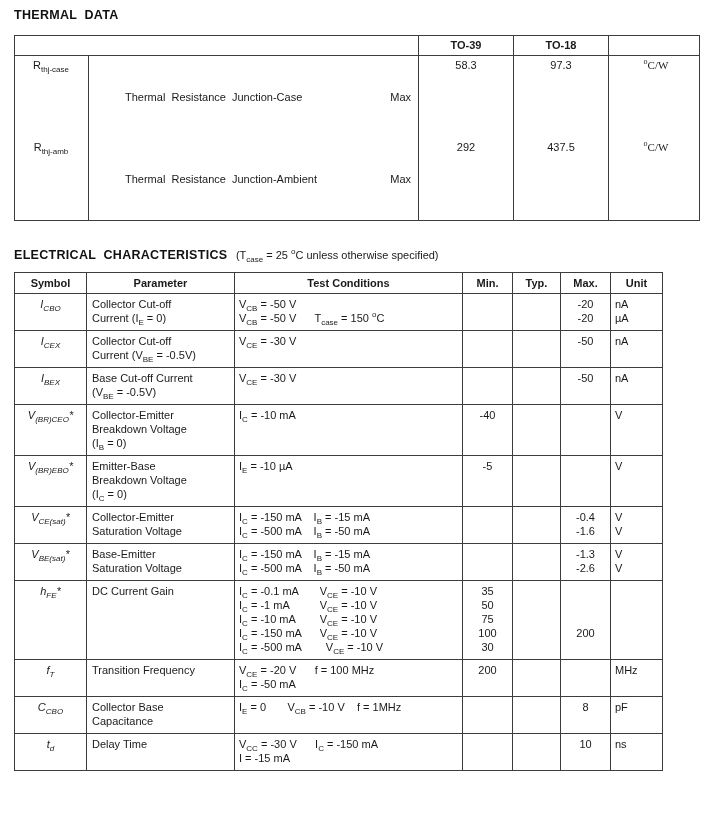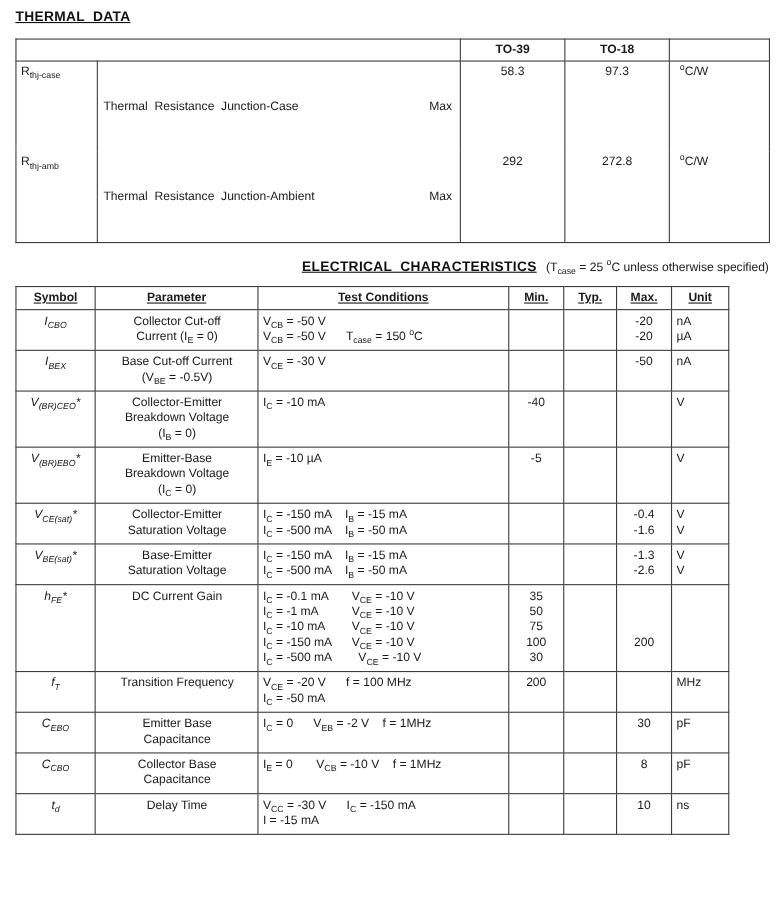--- a/index.html
+++ b/index.html
@@ -12,21 +12,20 @@
     font-family: "Liberation Sans", "DejaVu Sans", sans-serif;
   }
   .page { padding: 8px 14px 10px 14px; }
 
   .section-title {
     font-size: 12.5px;
     font-weight: bold;
     letter-spacing: 0.3px;
     color: #111;
     white-space: pre-wrap;
-    text-decoration: underline;
   }
   .subtitle {
     font-size: 11px;
     font-weight: normal;
     margin-left: 4px;
     white-space: pre-wrap;
   }
 
   sub, sup { font-size: 8px; line-height: 0; }
 
@@ -40,51 +39,50 @@
     vertical-align: top;
     white-space: pre-wrap;
   }
   .thermal-table th {
     font-weight: bold;
     text-align: center;
     padding: 3px 2px;
     height: 20px;
   }
   .thermal-table td { padding: 1px 5px; line-height: 16px; }
-  .thermal-table .t-sym { text-align: left; padding-left: 4px; }
+  .thermal-table .t-sym { text-align: center; padding-left: 4px; }
   .thermal-table .t-val { text-align: center; }
-  .thermal-table .t-unit { text-align: left; padding-left: 9px; }
+  .thermal-table .t-unit { text-align: center; padding-left: 9px; font-family: Liberation Serif, serif; }
   .thermal-table tr.t-row-first td { border-bottom: none; }
   .thermal-table tr.t-row-last td { border-top: none; }
-  .param-flex { display: flex; justify-content: space-between; }
+  .param-flex { display: flex; justify-content: space-between; margin-left: 31px; }
   .param-flex .limit { padding-right: 2px; }
 
   
-  .elec-title-row { margin-top: 12px; text-align: right; }
+  .elec-title-row { margin-top: 24px; }
 
   
   .elec-table { width: 648px; margin-top: 9px; }
   .elec-table th, .elec-table td {
     border: 1px solid #3c3c3c;
     font-size: 11px;
     vertical-align: top;
   }
   .elec-table th {
     font-weight: bold;
     text-align: center;
     padding: 4px 2px;
-    text-decoration: underline;
   }
   .elec-table td {
     padding: 3px 4px 5px 4px;
     line-height: 14px;
     white-space: pre-wrap;
   }
   .elec-table .c-sym  { text-align: center; font-style: italic; }
-  .elec-table .c-param{ text-align: center; padding-left: 5px; }
+  .elec-table .c-param{ text-align: left; padding-left: 5px; }
   .elec-table .c-test { text-align: left; padding-left: 4px; }
   .elec-table .c-num  { text-align: center; }
   .elec-table .c-unit { text-align: left; }
 </style>
 </head>
 <body>
 
 <div class="page">
 
   <div class="section-title">THERMAL  DATA</div>
@@ -120,21 +118,21 @@
       </tr>
       <tr class="t-row-last">
         <td class="t-sym">R<sub>thj-amb</sub></td>
         <td>
           <div class="param-flex">
             <span class="param-text">Thermal  Resistance  Junction-Ambient</span>
             <span class="limit">Max</span>
           </div>
         </td>
         <td class="t-val">292</td>
-        <td class="t-val">272.8</td>
+        <td class="t-val">437.5</td>
         <td class="t-unit"><sup>o</sup>C/W</td>
       </tr>
     </tbody>
   </table>
 
   <div class="elec-title-row">
     <span class="section-title">ELECTRICAL  CHARACTERISTICS</span>
     <span class="subtitle">(T<sub>case</sub> = 25 <sup>o</sup>C unless otherwise specified)</span>
   </div>
 
@@ -167,20 +165,30 @@
     <td class="c-test">V<sub>CB</sub> = -50 V
 V<sub>CB</sub> = -50 V      T<sub>case</sub> = 150 <sup>o</sup>C</td>
     <td class="c-num"></td>
     <td class="c-num"></td>
     <td class="c-num">-20
 -20</td>
     <td class="c-unit">nA
 µA</td>
   </tr>
         <tr>
+    <td class="c-sym">I<sub>CEX</sub></td>
+    <td class="c-param">Collector Cut-off
+Current (V<sub>BE</sub> = -0.5V)</td>
+    <td class="c-test">V<sub>CE</sub> = -30 V</td>
+    <td class="c-num"></td>
+    <td class="c-num"></td>
+    <td class="c-num">-50</td>
+    <td class="c-unit">nA</td>
+  </tr>
+        <tr>
     <td class="c-sym">I<sub>BEX</sub></td>
     <td class="c-param">Base Cut-off Current
 (V<sub>BE</sub> = -0.5V)</td>
     <td class="c-test">V<sub>CE</sub> = -30 V</td>
     <td class="c-num"></td>
     <td class="c-num"></td>
     <td class="c-num">-50</td>
     <td class="c-unit">nA</td>
   </tr>
         <tr>
@@ -255,30 +263,20 @@
     <td class="c-sym">f<sub>T</sub></td>
     <td class="c-param">Transition Frequency</td>
     <td class="c-test">V<sub>CE</sub> = -20 V      f = 100 MHz
 I<sub>C</sub> = -50 mA</td>
     <td class="c-num">200</td>
     <td class="c-num"></td>
     <td class="c-num"></td>
     <td class="c-unit">MHz</td>
   </tr>
         <tr>
-    <td class="c-sym">C<sub>EBO</sub></td>
-    <td class="c-param">Emitter Base
-Capacitance</td>
-    <td class="c-test">I<sub>C</sub> = 0      V<sub>EB</sub> = -2 V    f = 1MHz</td>
-    <td class="c-num"></td>
-    <td class="c-num"></td>
-    <td class="c-num">30</td>
-    <td class="c-unit">pF</td>
-  </tr>
-        <tr>
     <td class="c-sym">C<sub>CBO</sub></td>
     <td class="c-param">Collector Base
 Capacitance</td>
     <td class="c-test">I<sub>E</sub> = 0       V<sub>CB</sub> = -10 V    f = 1MHz</td>
     <td class="c-num"></td>
     <td class="c-num"></td>
     <td class="c-num">8</td>
     <td class="c-unit">pF</td>
   </tr>
         <tr>

